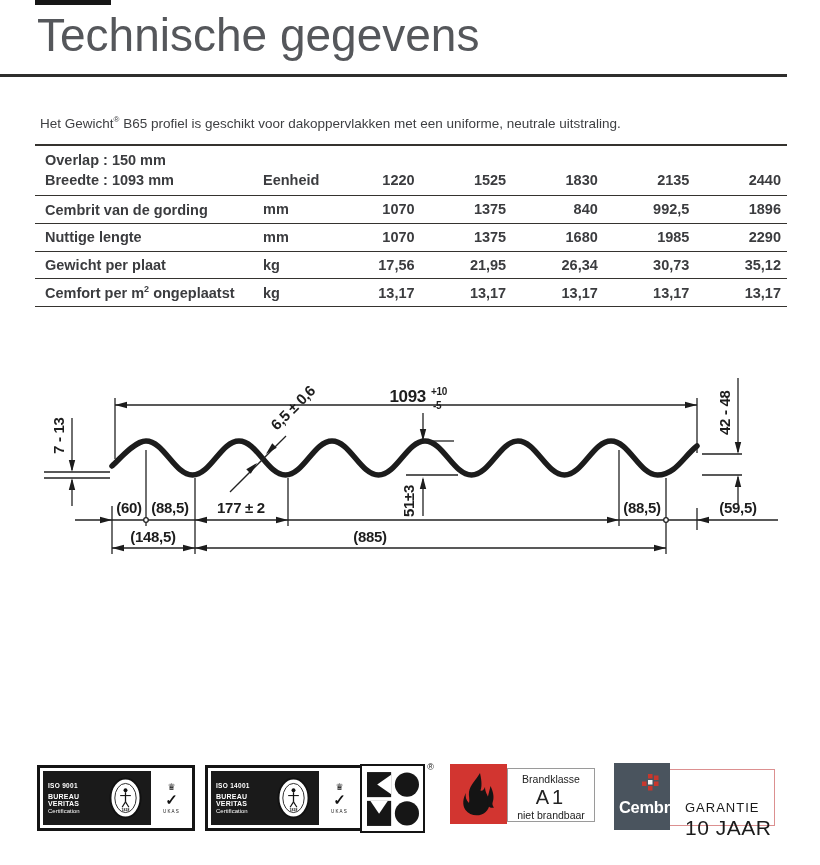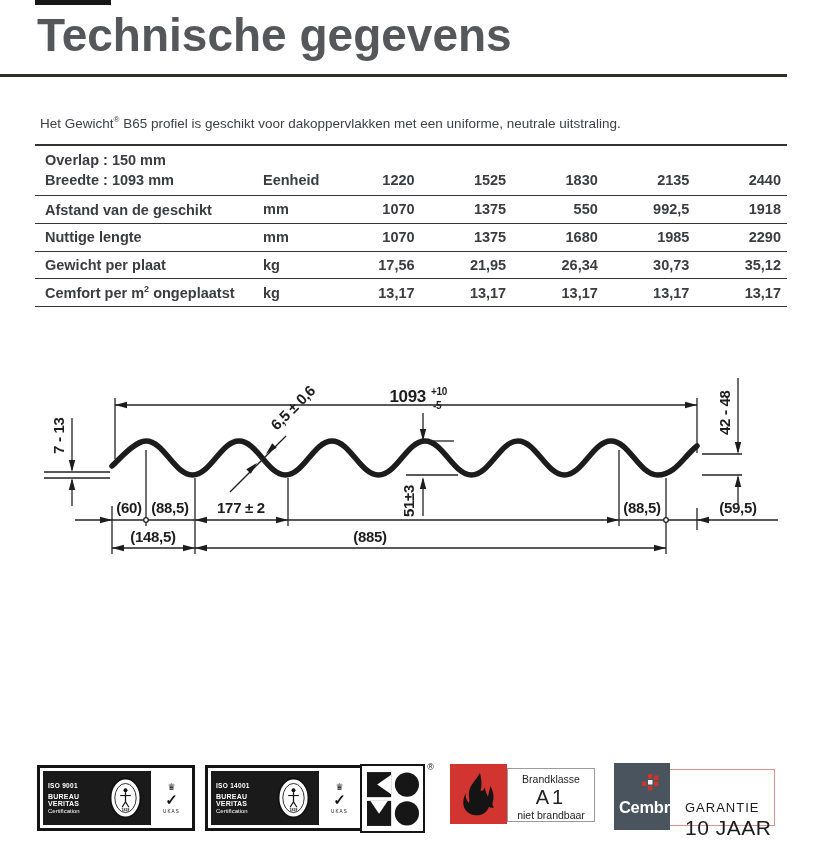--- a/index.html
+++ b/index.html
@@ -9,21 +9,21 @@
     background: #ffffff; overflow: hidden;
     font-family: "Liberation Sans", sans-serif;
     -webkit-font-smoothing: antialiased;
   }
   .abs { position: absolute; }
 
   
   .topbar { left:35px; top:0; width:76px; height:5px; background:#161616; }
   .page-title {
     left:37px; top:8px; width:760px;
-    font-size:46px; font-weight:700; letter-spacing:0px;
+    font-size:46px; font-weight:400; letter-spacing:0px;
     color:#55575b;
   }
   .title-rule { left:0; top:74px; width:787px; height:3px; background:#2f2e2d; }
 
   .intro {
     left:40px; top:115px; width:740px;
     font-size:13.5px; color:#3f4043;
   }
   .intro sup { font-size:8px; vertical-align:super; }
 
@@ -142,27 +142,27 @@
       <span>Eenheid</span>
       <span class="c-num">1220</span>
       <span class="c-num">1525</span>
       <span class="c-num">1830</span>
       <span class="c-num">2135</span>
       <span class="c-num">2440</span>
     </div>
   </div>
 
   <div class="t-grid t-row first">
-    <span class="c-label"><span>Afstand van de geschikt</span><sup></sup><span></span></span>
+    <span class="c-label"><span>Cembrit van de gording</span><sup></sup><span></span></span>
     <span>mm</span>
     <span class="c-num">1070</span>
     <span class="c-num">1375</span>
-    <span class="c-num">550</span>
+    <span class="c-num">840</span>
     <span class="c-num">992,5</span>
-    <span class="c-num">1918</span>
+    <span class="c-num">1896</span>
   </div>
 
   <div class="t-grid t-row">
     <span class="c-label"><span>Nuttige lengte</span><sup></sup><span></span></span>
     <span>mm</span>
     <span class="c-num">1070</span>
     <span class="c-num">1375</span>
     <span class="c-num">1680</span>
     <span class="c-num">1985</span>
     <span class="c-num">2290</span>

